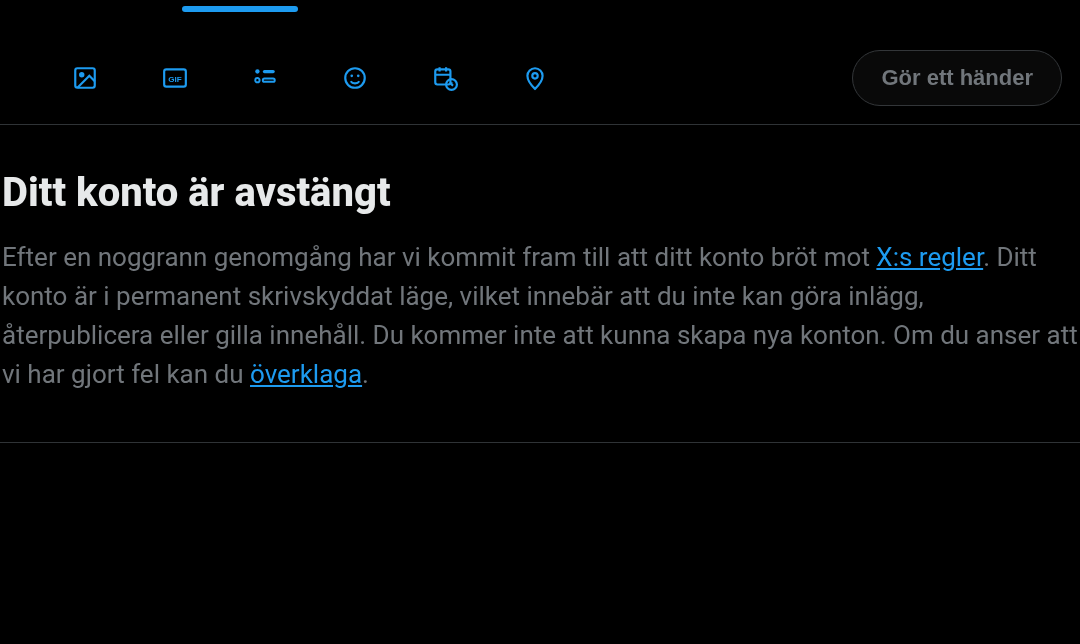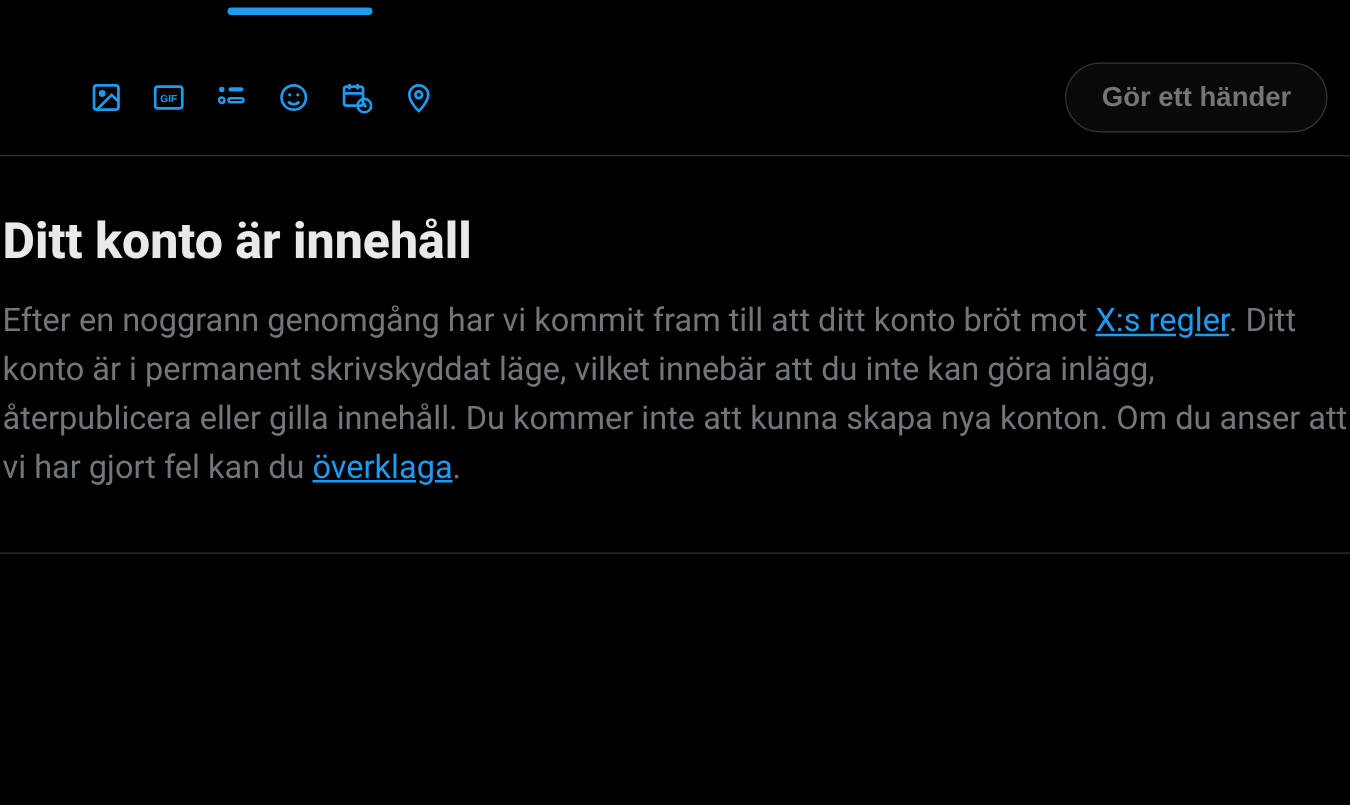--- a/index.html
+++ b/index.html
@@ -51,21 +51,21 @@
       color: #71767b;
     }
     .composer-toolbar {
       display: flex;
       align-items: center;
       justify-content: space-between;
       padding: 30px 18px 0 72px;
     }
     .toolbar-icons {
       display: flex;
-      gap: 24px;
+      gap: 64px;
       align-items: center;
     }
     .toolbar-icon {
       color: #1d9bf0;
       display: flex;
       align-items: center;
       justify-content: center;
       cursor: pointer;
     }
     .toolbar-icon svg { width: 26px; height: 26px; }
@@ -154,17 +154,17 @@
           <path d="M12 22s7-6.5 7-12a7 7 0 10-14 0c0 5.5 7 12 7 12z"></path>
           <circle cx="12" cy="10" r="2.5"></circle>
         </svg>
       </span>
     </div>
     <button class="post-button">Gör ett händer</button>
   </div>
 </section>
 
 <section class="notice-section">
-  <h1 class="notice-title">Ditt konto är innehåll</h1>
+  <h1 class="notice-title">Ditt konto är avstängt</h1>
   <p class="notice-body">
     <span>Efter en noggrann genomgång har vi kommit fram till att ditt konto bröt mot </span><span class="link">X:s regler</span><span>. Ditt konto är i permanent skrivskyddat läge, vilket innebär att du inte kan göra inlägg, återpublicera eller gilla innehåll. Du kommer inte att kunna skapa nya konton. Om du anser att vi har gjort fel kan du </span><span class="link">överklaga</span><span>.</span>
   </p>
 </section>
 
 </body></html>

